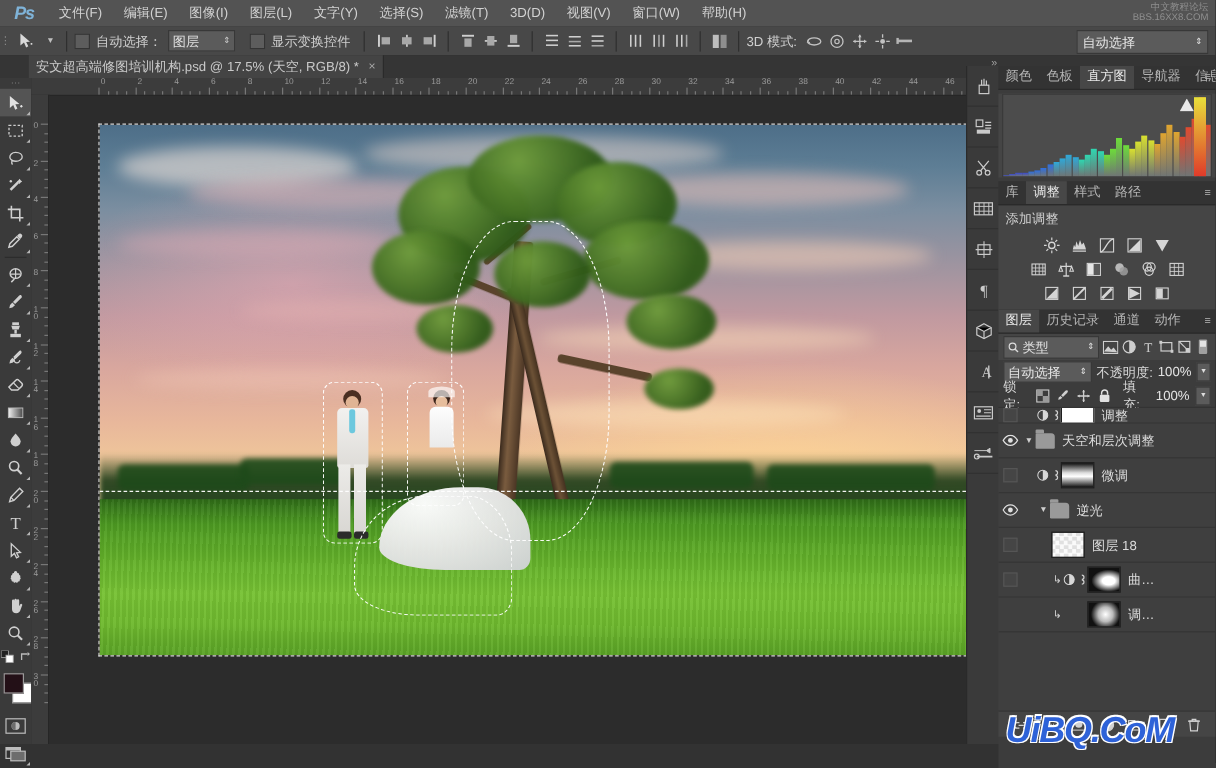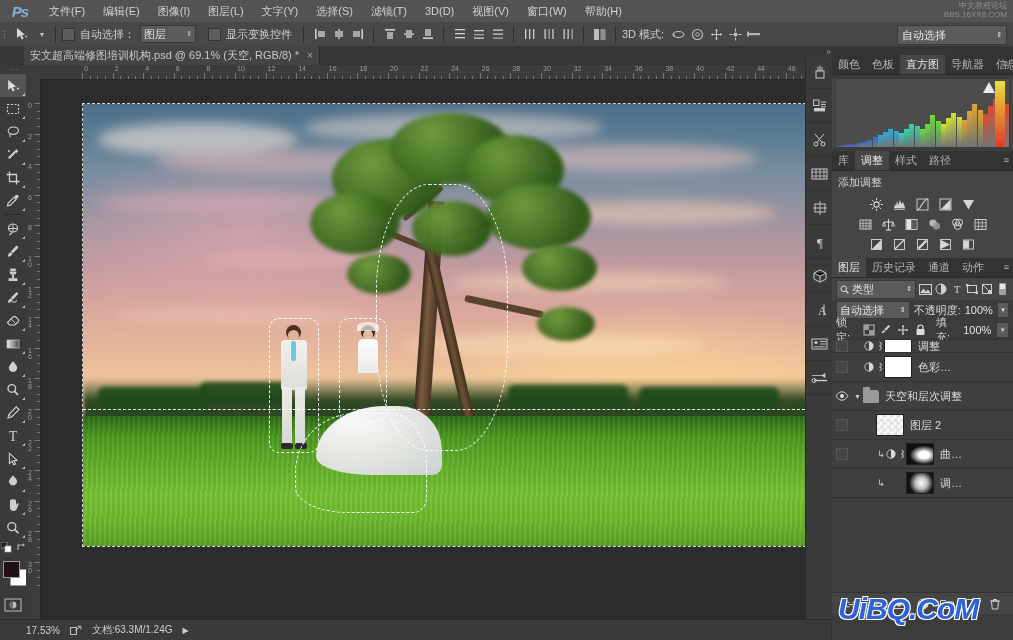--- a/index.html
+++ b/index.html
@@ -333,21 +333,21 @@
         </svg>
       </div>
     <div class="ws-select">
       <span>自动选择</span>
       <span style="font-size:7px">⇕</span>
     </div>
   </div>
 
   <div class="tabbar">
     <div class="doc-tab">
-      <span>安文超高端修图培训机构.psd @ 69.1% (天空, RGB/8) *</span>
+      <span>安文超高端修图培训机构.psd @ 17.5% (天空, RGB/8) *</span>
       <span class="x">×</span>
     </div>
   </div>
 
   <div class="toolbar">
     <div class="tb-grip">⋯</div>
 
     <div class="tool active">
       <svg width="16" height="16" viewBox="0 0 16 16">
           <path d="M3.2 2 L3.2 12 L6 9.5 L7.7 13.4 L9.5 12.5 L7.8 8.9 L11.2 8.7 Z" fill="#e0e0e0"></path>
@@ -1159,56 +1159,68 @@
           <div class="lnk">
             <svg width="9" height="12" viewBox="0 0 9 12">
               <path d="M4.5 2.2a1.8 1.8 0 0 1 0 3.6M4.5 6.2a1.8 1.8 0 0 1 0 3.6" fill="none" stroke="#cfcfcf" stroke-width="1"></path>
             </svg>
           </div>
           <div class="mask" style="margin-left: 0px; background: rgb(255, 255, 255);"></div>
           <div class="lname">调整</div>
         </div>
         <div class="lrow">
           <div class="eye">
+            <svg width="14" height="10" viewBox="0 0 14 10">
+              <path d="M7 .8C3.4.8 1 5 1 5s2.4 4.2 6 4.2S13 5 13 5 10.6.8 7 .8z" fill="none" stroke="#e0e0e0" stroke-width="1"></path>
+              <circle cx="7" cy="5" r="2" fill="#e0e0e0"></circle>
+            </svg>
+          </div>
+          <div class="tw">▼</div>
+          <div class="folder"></div>
+          <div class="lname">天空和层次调整</div>
+        </div>
+        <div class="lrow">
+          <div class="eye">
             <span class="chk-sm"></span>
           </div>
           <div class="indent"></div>
           <div class="lnk">
             <svg width="12" height="12" viewBox="0 0 12 12">
               <circle cx="6" cy="6" r="5" fill="none" stroke="#d8d8d8" stroke-width="1"></circle>
               <path d="M6 1a5 5 0 0 1 0 10z" fill="#d8d8d8"></path>
             </svg>
           </div>
           <div class="lnk">
             <svg width="9" height="12" viewBox="0 0 9 12">
               <path d="M4.5 2.2a1.8 1.8 0 0 1 0 3.6M4.5 6.2a1.8 1.8 0 0 1 0 3.6" fill="none" stroke="#cfcfcf" stroke-width="1"></path>
             </svg>
           </div>
-          <div class="mask" style="margin-left: 0px; background: rgb(255, 255, 255);"></div>
-          <div class="lname">色彩…</div>
+          <div class="mask" style="margin-left: 0px; background: linear-gradient(rgb(17, 17, 17) 0%, rgb(221, 221, 221) 40%, rgb(255, 255, 255) 55%, rgb(17, 17, 17) 100%);"></div>
+          <div class="lname">微调</div>
         </div>
         <div class="lrow">
           <div class="eye">
             <svg width="14" height="10" viewBox="0 0 14 10">
               <path d="M7 .8C3.4.8 1 5 1 5s2.4 4.2 6 4.2S13 5 13 5 10.6.8 7 .8z" fill="none" stroke="#e0e0e0" stroke-width="1"></path>
               <circle cx="7" cy="5" r="2" fill="#e0e0e0"></circle>
             </svg>
           </div>
+          <div class="indent"></div>
           <div class="tw">▼</div>
           <div class="folder"></div>
-          <div class="lname">天空和层次调整</div>
+          <div class="lname">逆光</div>
         </div>
         <div class="lrow">
           <div class="eye">
             <span class="chk-sm"></span>
           </div>
           <div class="indent"></div>
           <div class="indent"></div>
           <div class="thumb" style="background: repeating-conic-gradient(rgb(224, 224, 224) 0%, rgb(224, 224, 224) 25%, rgb(250, 250, 250) 0%, rgb(250, 250, 250) 50%) 50% center / 7px 7px;"></div>
-          <div class="lname">图层 2</div>
+          <div class="lname">图层 18</div>
         </div>
         <div class="lrow">
           <div class="eye">
             <span class="chk-sm"></span>
           </div>
           <div class="indent"></div>
           <div class="indent"></div>
           <div class="lnk">↳</div>
           <div class="lnk">
             <svg width="12" height="12" viewBox="0 0 12 12">
@@ -1274,24 +1286,15 @@
         </div>
       <div class="lb">
           <svg width="12" height="12" viewBox="0 0 12 12">
             <path d="M2.5 3h7l-.7 8H3.2z" fill="none" stroke="#d2d2d2" stroke-width="1"></path>
             <path d="M1 3h10M4.5 3V1.5h3V3" fill="none" stroke="#d2d2d2" stroke-width="1"></path>
           </svg>
         </div>
     </div>
   </div>
 
-  <div class="statusbar">
-    <span class="st-zoom">17.53%</span>
-    <svg width="12" height="11" viewBox="0 0 12 11">
-        <rect x=".5" y="2.5" width="6" height="7" fill="none" stroke="#c2c2c2" stroke-width="1"></rect>
-        <path d="M5 5.5 L10.5 1.5 M7.5 1.2h3.4v3.2" fill="none" stroke="#c2c2c2" stroke-width="1"></path>
-      </svg>
-    <span class="st-doc">文档:63.3M/1.24G</span>
-    <span class="st-arrow">▶</span>
-  </div>
 
   <div class="wm-uibq">UiBQ.CoM</div>
 </div>
 
 </body></html>

